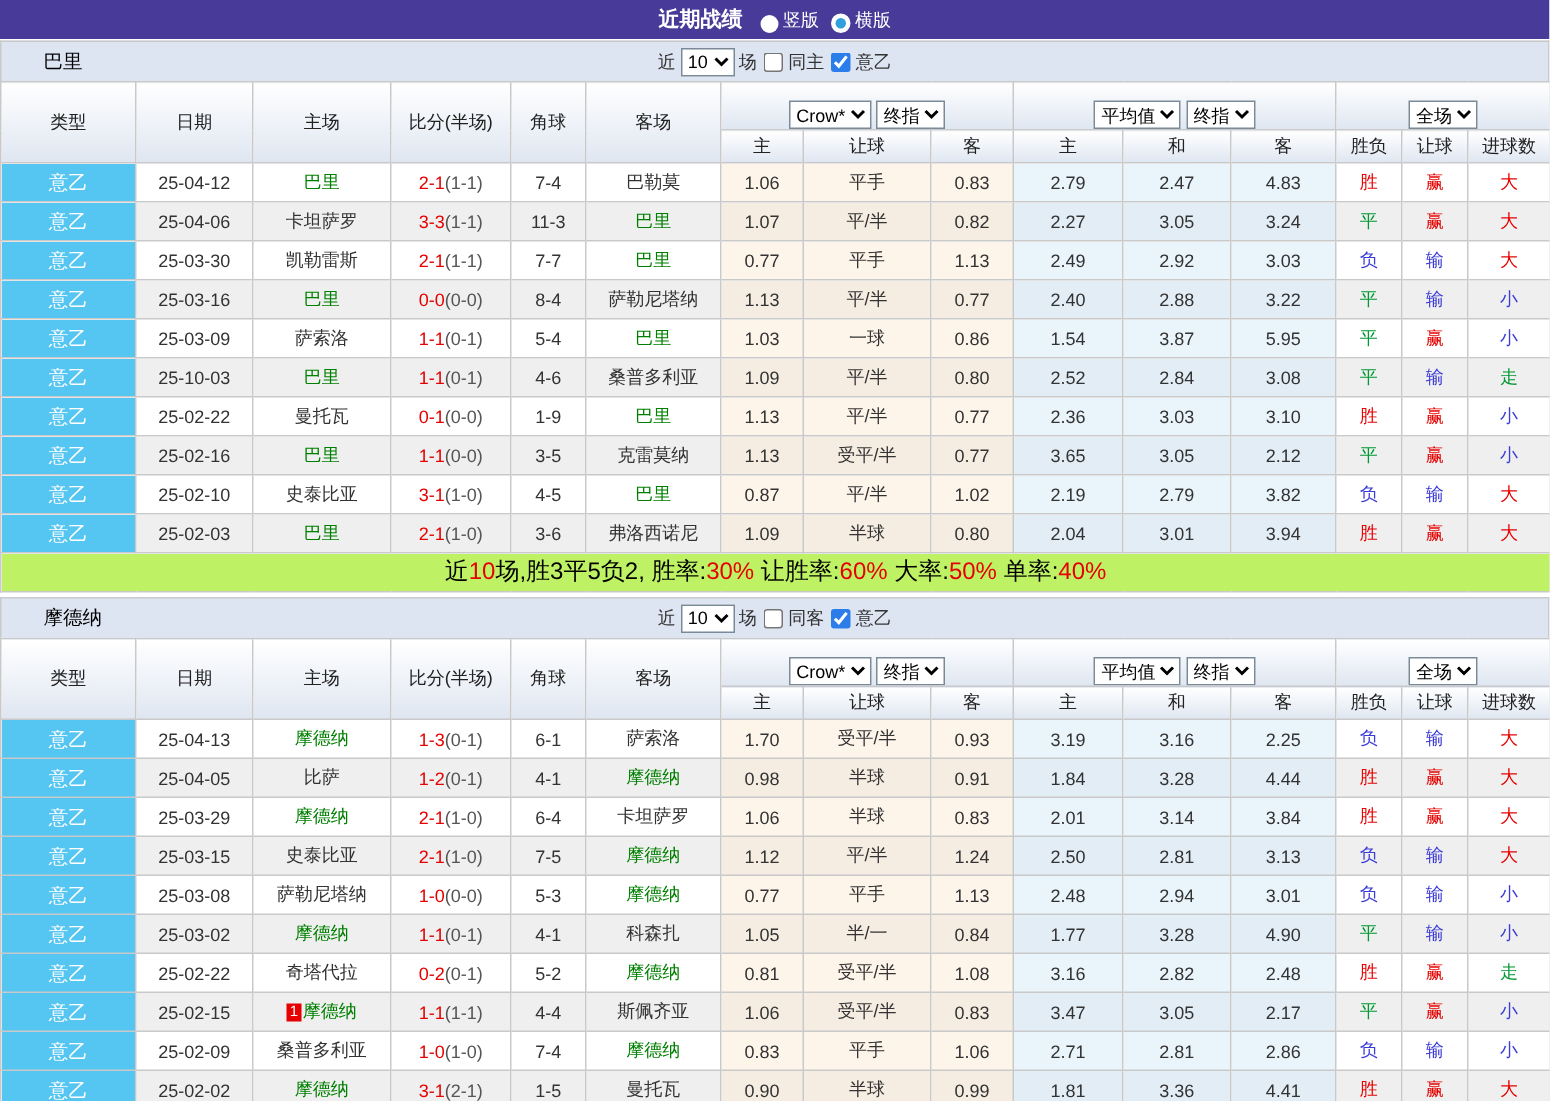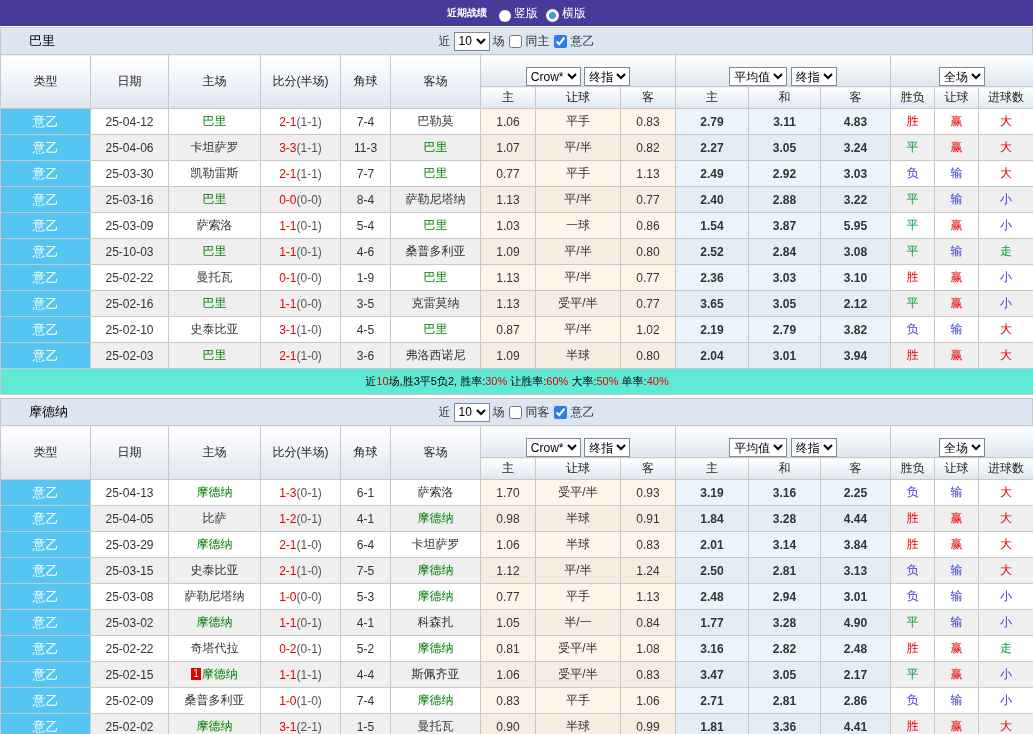--- a/index.html
+++ b/index.html
@@ -6,21 +6,21 @@
   body {
     width:1033px;
     font-family:"Liberation Sans","DejaVu Sans",sans-serif;
     font-size:12px; color:#333;
   }
   
   .titlebar {
     height:26px; background:#483a98; color:#fff;
     display:flex; align-items:center; justify-content:center; gap:8px;
   }
-  .titlebar .title { font-weight:bold; font-size:10px; margin-right:4px; }
+  .titlebar .title { font-weight:bold; font-size:14px; margin-right:4px; }
   .radio-opt { display:inline-flex; align-items:flex-end; gap:3px; cursor:pointer; }
   .radio { width:12px; height:12px; border-radius:50%; background:#fff; display:inline-block; }
   .radio.sel { width:7px; height:7px; border:3px solid #fff; background:#2f9fe0; }
   
   .section { border-top:1px solid #fff; }
   .section + .section { margin-top:2px; }
   .section-header {
     height:26px; background:#dde4f2; position:relative;
     display:flex; align-items:center; justify-content:center; gap:4px;
     border:1px solid #c9c9c9; border-bottom:none;
@@ -38,34 +38,34 @@
     border:1px solid #c9c9c9; text-align:center; font-weight:normal;
     overflow:hidden; white-space:nowrap; padding:0;
   }
   thead th { background:linear-gradient(#ffffff,#dfe6f1); height:21px; font-size:12px; color:#222; }
   thead .grp select { vertical-align:middle;margin-top:12px; }
   tbody td { height:25px; background:#fff; }
   tr.even td { background:#efefef; }
   td.type-col { background:#55c5f1 !important; color:#fff; font-size:13px; }
   td.crow-col { background:#fdf4ea; }
   tr.even td.crow-col { background:#f5ece2; }
-  td.avg-col { background:#eaf4fb;font-weight:bold; }
+  td.avg-col { background:#eaf4fb; }
   tr.even td.avg-col { background:#e2edf6; }
   .team { color:#333; text-decoration:none; cursor:pointer; }
   .team.focus { color:#008000; }
   .score-main { color:#e60000; }
   .score-half { color:#555; }
   .r { color:#e60000; }
   .g { color:#009933; }
   .b { color:#3b3bd6; }
   .badge {
     background:#e60000; color:#fff; font-size:10px; line-height:12px;
     display:inline-block; padding:0 2px; margin-right:1px; vertical-align:1px;
   }
-  tr.summary td { height:25px; background:#5eead4; font-size:11px; color:#000;margin-top:11px; }
+  tr.summary td { height:25px; background:#bef264; font-size:16px; color:#000;margin-top:11px; }
   tr.summary .red { color:#e60000; }
 </style>
 </head>
 <body>
 
 <div class="titlebar">
   <span class="title">近期战绩</span>
   <span class="radio-opt">
     <span class="radio"></span>
     <span>竖版</span>
@@ -145,21 +145,21 @@
             <td class="type-col">意乙</td>
             <td>25-04-12</td>
             <td><span class="team focus">巴里</span></td>
             <td><span class="score-main">2-1</span><span class="score-half">(1-1)</span></td>
             <td>7-4</td>
             <td><span class="team">巴勒莫</span></td>
             <td class="crow-col">1.06</td>
             <td class="crow-col">平手</td>
             <td class="crow-col">0.83</td>
             <td class="avg-col">2.79</td>
-            <td class="avg-col">3.11</td>
+            <td class="avg-col">2.47</td>
             <td class="avg-col">4.83</td>
             <td class="r">胜</td>
             <td class="r">赢</td>
             <td class="r">大</td>
           </tr>
           <tr class="even">
             <td class="type-col">意乙</td>
             <td>25-04-06</td>
             <td><span class="team">卡坦萨罗</span></td>
             <td><span class="score-main">3-3</span><span class="score-half">(1-1)</span></td>

